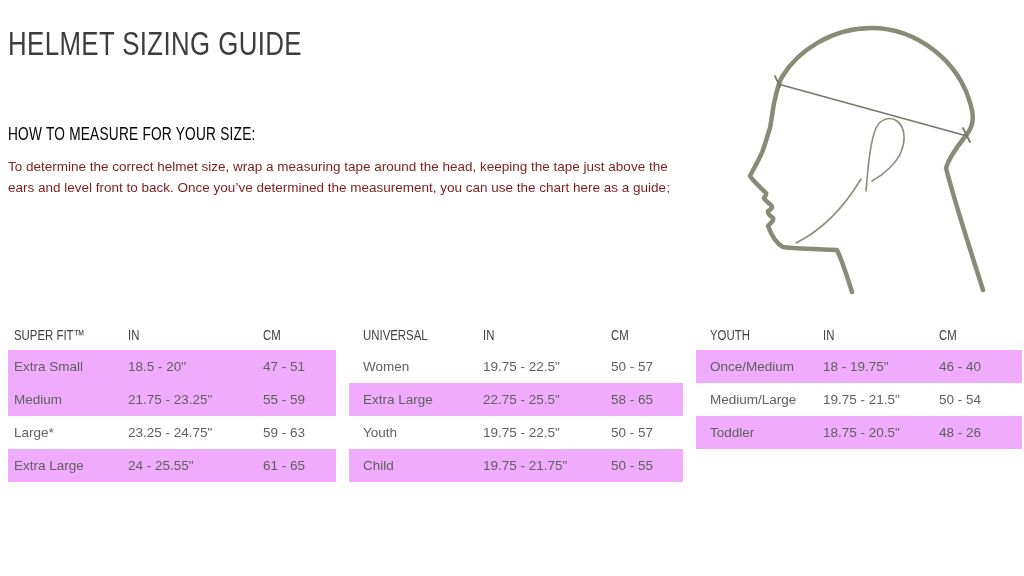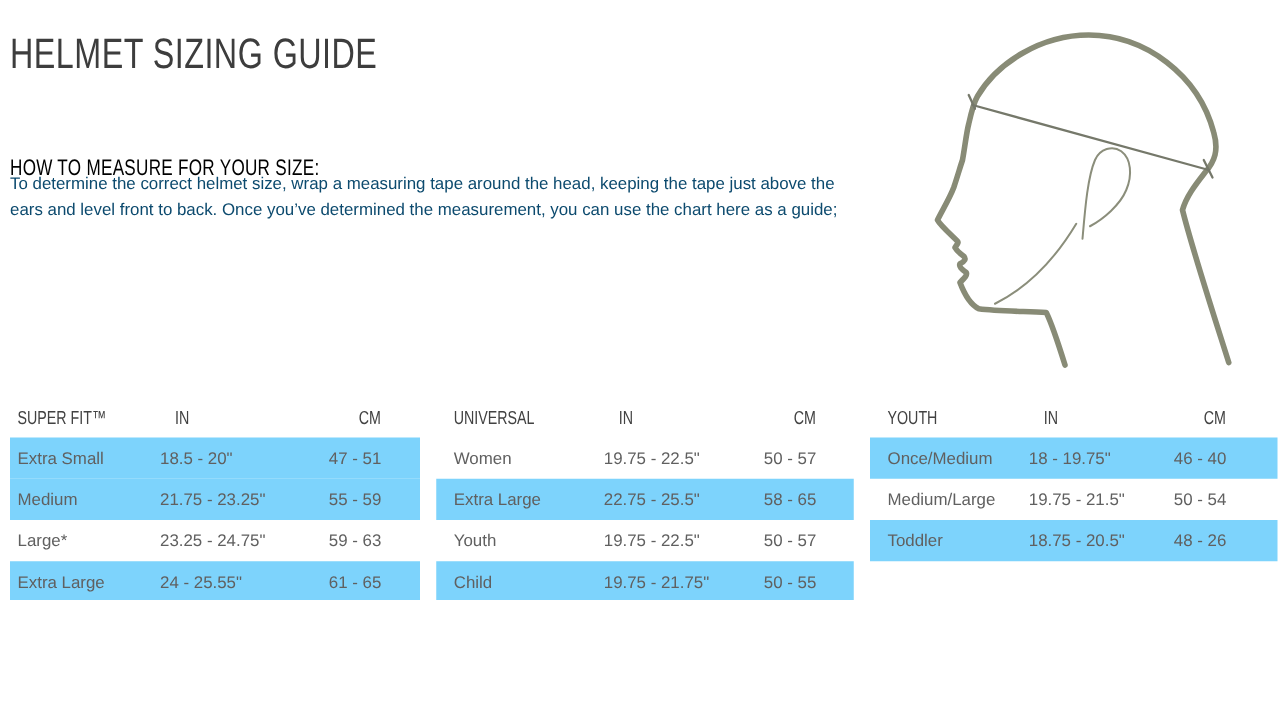--- a/index.html
+++ b/index.html
@@ -1,39 +1,39 @@
 <!DOCTYPE html>
 <html><head>
 <meta charset="utf-8">
 <style>
   html,body{margin:0;padding:0;background:#fff;}
   .page{
-    position:relative;width:1024px;height:480px;background:#ffffff;overflow:hidden;
+    position:relative;width:1024px;height:576px;background:#ffffff;overflow:hidden;
     font-family:"Liberation Sans",sans-serif;color:#5f5f5f;
   }
   .cond{display:inline-block;transform:scaleX(0.76);transform-origin:0 50%;white-space:nowrap;}
   
   .title{position:absolute;left:8px;top:24px;font-size:34px;font-weight:400;color:#3d3d3d;margin:0;letter-spacing:0.5px;}
   
   .howto-h{position:absolute;left:8px;top:124px;font-size:18px;font-weight:400;color:#000000;margin:0;letter-spacing:0.3px;}
-  .howto-p{position:absolute;left:8px;top:136px;width:700px;margin:0;font-size:13.5px;line-height:21px;color:#0c4a6e;}
+  .howto-p{position:absolute;left:8px;top:156px;width:700px;margin:0;font-size:13.5px;line-height:21px;color:#7f1d1d;}
   .pline{display:block;}
   
   .head-svg{position:absolute;left:730px;top:0;width:294px;height:300px;}
   
   .sizing-table{position:absolute;top:318px;font-size:13.5px;}
   .t1{left:8px;width:328px;}
   .t2{left:349px;width:334px;}
   .t3{left:696px;width:326px;}
   .trow{display:grid;height:33px;align-items:center;}
-  .thead{display:grid;height:32px;align-items:center;color:#424242;font-size:15px;gap:12px;}
+  .thead{display:grid;height:32px;align-items:center;color:#424242;font-size:15px;}
   .t1 .trow,.t1 .thead{grid-template-columns:120px 135px 1fr;}
   .t2 .trow,.t2 .thead{grid-template-columns:134px 128px 1fr;}
   .t3 .trow,.t3 .thead{grid-template-columns:127px 116px 1fr;}
-  .trow.striped{background:#7dd3fc;}
+  .trow.striped{background:#f0abfc;}
   .c0{padding-left:6px;}
   .t2 .c0,.t3 .c0{padding-left:14px;}
   .cell{color:#606060;}
   
   .footnote{position:absolute;left:8px;top:527px;margin:0;font-size:13.5px;color:#585858;}
 </style>
 </head>
 <body>
 
 <div class="page">

